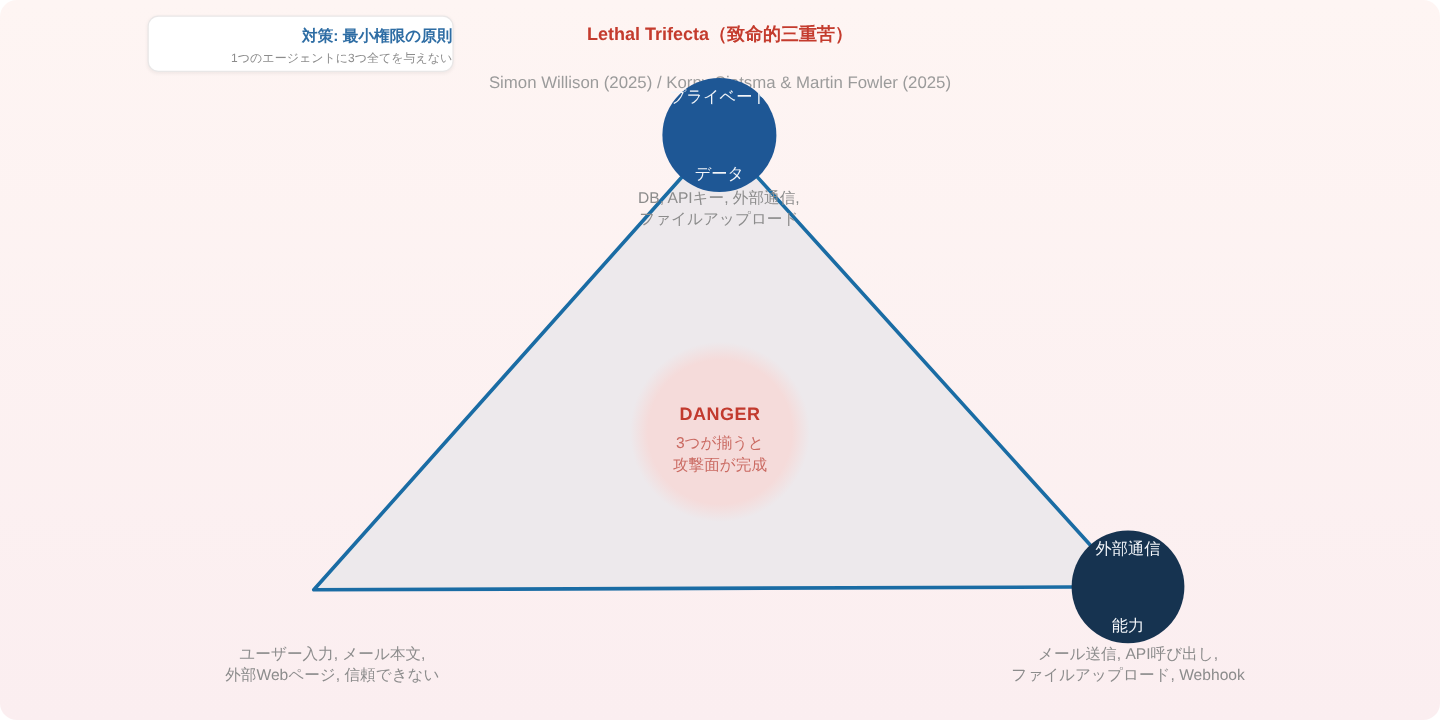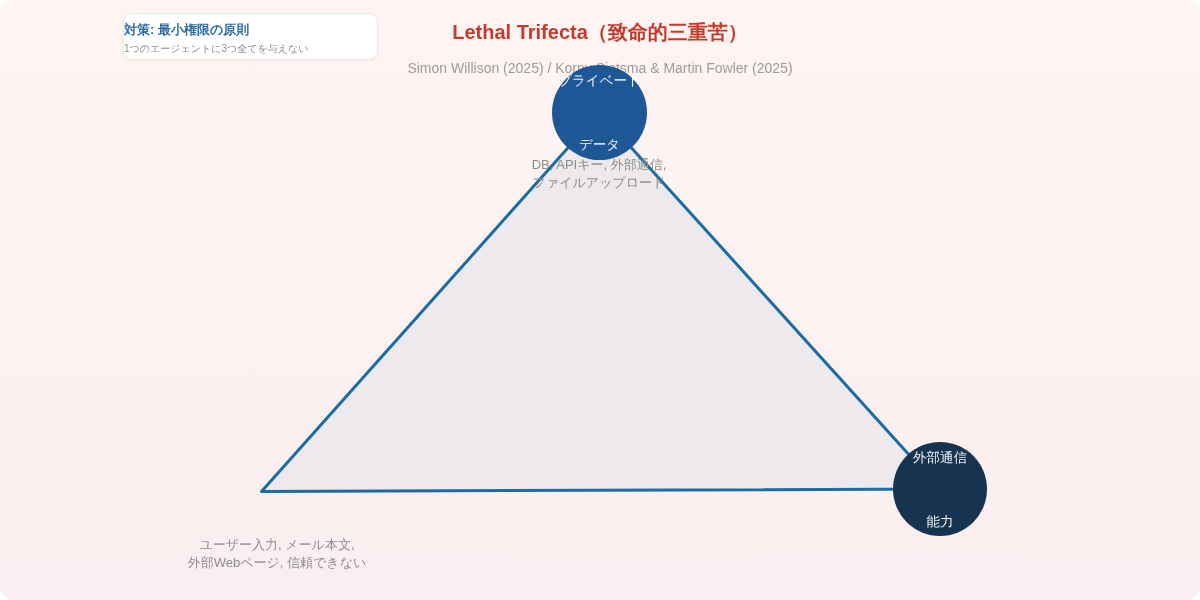--- a/index.html
+++ b/index.html
@@ -47,40 +47,40 @@
   }
   .danger-line {
     font-size: 13px;
     line-height: 19px;
     color: var(--danger_text_red, #CA6A62);
   }
   .page-title {
     position: absolute;
     left: 0; right: 0; top: 19px;
     text-align: center;
-    font-size: 20px;
+    font-size: 15px;
     font-weight: 700;
     color: var(--title_red, #C43B2D);
   }
   .page-subtitle {
     position: absolute;
     left: 0; right: 0; top: 60px;
     text-align: center;
     font-size: 14px;
     color: var(--subtitle_gray, #9B9B9B);
   }
   .countermeasure-box {
     position: absolute;
     left: 123px; top: 13px;
     width: 255px; height: 47px;
     background: #ffffff;
     border: 1px solid #e9e7e7;
     border-radius: 9px;
     box-shadow: 0 1px 3px rgba(0,0,0,0.05);
-    text-align: left;
+    text-align: right;
     padding-top: 7px;
   }
   .countermeasure-heading {
     font-size: 13px;
     font-weight: 700;
     color: var(--box_heading_blue, #2E6DA4);
     margin-bottom: 3px;
   }
   .countermeasure-body {
     font-size: 10px;
@@ -120,28 +120,39 @@
 </style>
 </head>
 <body>
 
 <div class="canvas">
 
   <svg class="diagram-svg" viewBox="0 0 1200 600" aria-hidden="true">
     <polygon points="599.5,112.5 261.5,491.5 940,489"></polygon>
   </svg>
 
+  <div class="danger-circle">
+    <div class="danger-text">
+      <div class="danger-heading">DANGER</div>
+      <div class="danger-line">3つが揃うと</div>
+      <div class="danger-line">攻撃面が完成</div>
+    </div>
+  </div>
 
   <div class="node-caption caption-top">
     <div>DB, APIキー, 外部通信,</div>
     <div>ファイルアップロード</div>
   </div>
   <div class="node-caption caption-left">
     <div>ユーザー入力, メール本文,</div>
     <div>外部Webページ, 信頼できない</div>
+  </div>
+  <div class="node-caption caption-right">
+    <div>メール送信, API呼び出し,</div>
+    <div>ファイルアップロード, Webhook</div>
   </div>
 
   <h1 class="page-title">Lethal Trifecta（致命的三重苦）</h1>
   <div class="page-subtitle">Simon Willison (2025) / Korny Sietsma &amp; Martin Fowler (2025)</div>
 
   <div class="countermeasure-box">
     <div class="countermeasure-heading">対策: 最小権限の原則</div>
     <div class="countermeasure-body">1つのエージェントに3つ全てを与えない</div>
   </div>
 

